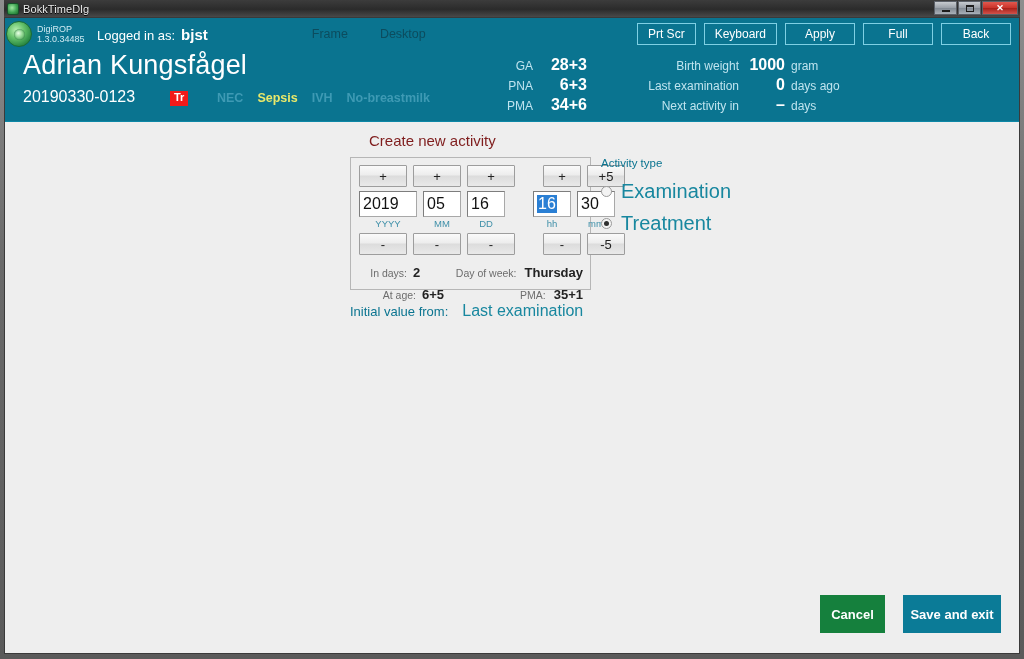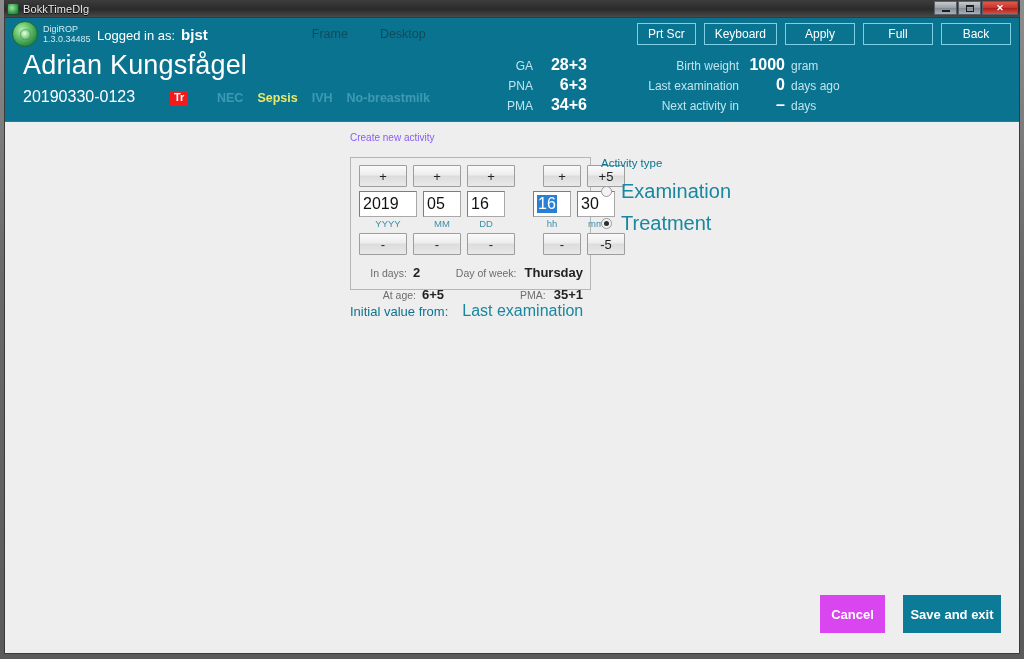--- a/index.html
+++ b/index.html
@@ -60,21 +60,21 @@
     overflow: hidden;
   }
 
   
   #navbar {
     position: relative;
     height: 32px;
     background: #0a7490;
     display: flex; align-items: center;
   }
-  #logo-wrap { display: flex; align-items: center; padding-left: 7px; width: 92px; }
+  #logo-wrap { display: flex; align-items: center; padding-left: 1px; width: 92px; }
   #logo {
     width: 26px; height: 26px; flex: none;
     border-radius: 50%;
     background: radial-gradient(circle at 38% 34%, #b7f0b1 0%, #63c069 38%, #2e8c45 72%, #17602e 100%);
     border: 1px solid #1b6b33;
     position: relative;
   }
   #logo::after {
     content: ""; position: absolute; left: 7px; top: 7px;
     width: 11px; height: 11px; border-radius: 50%;
@@ -151,22 +151,22 @@
     background: #f21a1a; color: #ffffff;
     display: flex; flex-direction: column; align-items: center; justify-content: center;
   }
   #score-val { font-size: 30px; font-weight: normal; line-height: 1; }
   #score-lab { font-size: 12px; margin-top: 1px; }
 
   
   #body { position: relative; height: 533px; background: #eeeeee; }
 
   #section-title {
-    position: absolute; left: 345px; top: 10px;
-    color: #8b5cf6; font-size: 10px;
+    position: absolute; left: 364px; top: 10px;
+    color: #7f1d1d; font-size: 15px;
   }
 
   #picker {
     position: absolute; left: 345px; top: 35px;
     width: 241px; height: 133px;
     border: 1px solid #b6b6b6;
     background: #eeeeee;
   }
   .btn-row { position: absolute; display: flex; }
   .spin {
@@ -227,21 +227,21 @@
   #initial-value { color: #18879f; font-size: 16px; }
 
   #footer { position: absolute; right: 18px; bottom: 22px; display: flex; gap: 18px; }
   .fbtn {
     width: 65px; height: 38px;
     display: flex; align-items: center; justify-content: center;
     font-size: 13px; font-weight: bold;
     border: none; color: #ffffff;
     font-family: "Liberation Sans", sans-serif;
   }
-  .fbtn.cancel { background: #d946ef; }
+  .fbtn.cancel { background: #15803d; }
   .fbtn.save { background: #0b7b97; width: 98px; }
 </style>
 </head>
 <body>
 
 <div id="window">
 
   <div id="titlebar">
     <div id="titlebar-icon"></div>
     <div id="titlebar-text">BokkTimeDlg</div>

